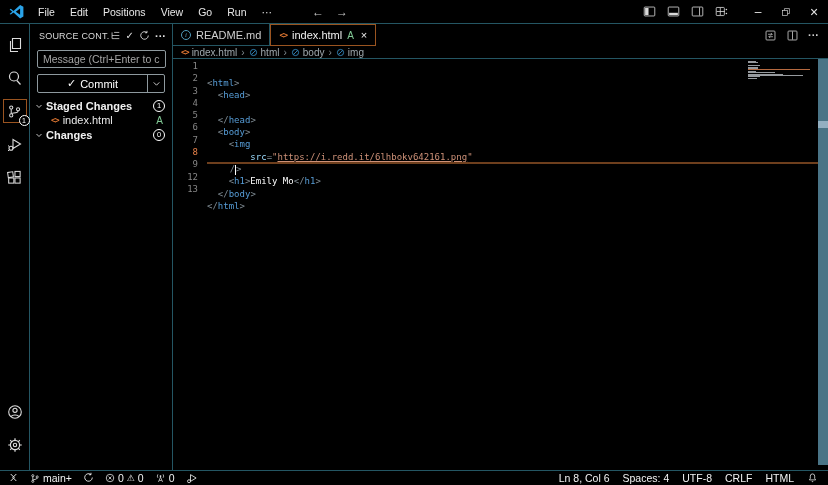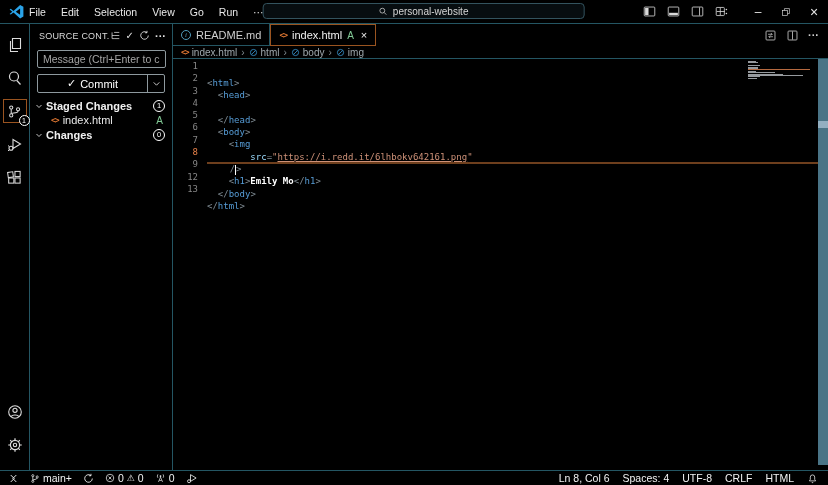--- a/index.html
+++ b/index.html
@@ -2,21 +2,21 @@
 <html><head>
 <meta charset="utf-8">
 <style>
   * { margin:0; padding:0; box-sizing:border-box; }
   body { background:#1a1a1a; font-family:"Liberation Sans", sans-serif; }
   .window { position:relative; width:828px; height:485px; background:#000; color:#e6e6e6; overflow:hidden; }
 
   
   .titlebar { position:relative; height:24px; border-bottom:1px solid #245663; display:flex; align-items:center; padding-left:9px; }
   .logo { width:16px; height:16px; display:flex; align-items:center; }
-  .menus { display:flex; gap:15px; margin-left:4px; font-size:10.5px; color:#e8e8e8; }
+  .menus { display:flex; gap:15px; margin-left:13px; font-size:10.5px; color:#e8e8e8; }
   .menu-item { cursor:default; }
   .nav-arrows { display:flex; gap:12px; margin-left:40px; color:#c9c9c9; font-size:12px; }
   .cmd-center { position:absolute; left:50%; top:3px; transform:translateX(-47%); width:322px; height:16px;
     background:#070d10; border:1px solid #33535e; border-radius:4px; display:flex; align-items:center; justify-content:center;
     gap:5px; font-size:10px; color:#d6d6d6; }
   .tb-right { margin-left:auto; display:flex; align-items:center; }
   .layout-icons { display:flex; gap:11px; margin-right:16px; color:#d9d9d9; }
   .win-controls { display:flex; }
   .win-btn { width:28px; height:23px; display:flex; align-items:center; justify-content:center; color:#e6e6e6; font-size:12px; }
 
@@ -73,66 +73,59 @@
   
   .code-area { position:relative; flex:1; overflow:hidden; font-family:"DejaVu Sans Mono",monospace; font-size:9px; }
   .code-lines { position:absolute; left:0; top:1px; right:10px; }
   .code-line { display:flex; height:12.3px; line-height:12.3px; }
   .gutter { flex:none; width:34px; text-align:right; padding-right:9px; color:#858585; }
   .line-content { flex:1; white-space:pre; border-top:1px solid transparent; border-bottom:1px solid transparent;margin-top:16px; }
   .code-line.current .line-content { border-color:#6e3f1d; border-left:1px solid #6e3f1d; border-right:1px solid #6e3f1d; }
   .code-line.current .gutter { color:#e8824a; }
   .tk-p { color:#7f8b93; } .tk-t { color:#569cd6; } .tk-a { color:#9cdcfe; }
   .tk-s { color:#ce9178; } .tk-l { color:#ce9178; text-decoration:underline; }
-  .tk-x { color:#ffffff; font-weight:bold; }
+  .tk-x { color:#ffffff; font-weight:normal; }
   .cursor { display:inline-block; width:1px; height:10px; background:#fff; vertical-align:middle; }
   .minimap { position:absolute; top:2px; right:14px; width:66px; }
   .mm-bar { height:1.1px; margin-bottom:0.3px; background:#969a9e; }
   .scrollbar { position:absolute; top:0; right:0; bottom:5px; width:10px; background:#4a7486; }
   .scroll-slider { position:absolute; top:62px; left:0; right:0; height:7px; background:#93afc1; }
 
   
   .statusbar { height:15px; border-top:1px solid #245663; display:flex; align-items:center; justify-content:space-between;
     font-size:10.5px; color:#f2f2f2; padding:0 10px 0 8px; }
-  .sb-left, .sb-right { display:flex; align-items:center; }
+  .sb-left, .sb-right { display:flex; align-items:flex-start; }
   .sb-left { gap:11px; } .sb-right { gap:13px; }
   .sb-item { display:flex; align-items:center; gap:3px; white-space:nowrap; }
   .warn-glyph { font-size:9px; }
   svg { display:block; }
 </style>
 </head>
 <body>
 
 <div class="window">
 
   <div class="titlebar">
     <span class="logo">
       <svg width="15" height="15" viewBox="0 0 100 100">
           <path fill="#2aa3e8" d="M74 6 L30 46 L12 32 L4 36 L22 51 L4 66 L12 70 L30 56 L74 96 L96 84 V18 Z M74 30 V72 L45 51 Z"></path>
         </svg>
     </span>
     <span class="menus">
         <span class="menu-item">File</span>
         <span class="menu-item">Edit</span>
-        <span class="menu-item">Selection</span>
+        <span class="menu-item">Positions</span>
         <span class="menu-item">View</span>
         <span class="menu-item">Go</span>
         <span class="menu-item">Run</span>
         <span class="menu-item">···</span>
       </span>
     <span class="nav-arrows">
       <span>←</span>
       <span>→</span>
-    </span>
-    <span class="cmd-center">
-      <svg width="9" height="9" viewBox="0 0 16 16">
-          <circle cx="6.5" cy="6.5" r="4.3" fill="none" stroke="#cfcfcf" stroke-width="1.4"></circle>
-          <path d="M9.8 9.8 L13.6 13.6" stroke="#cfcfcf" stroke-width="1.4"></path>
-        </svg>
-      <span>personal-website</span>
     </span>
     <span class="tb-right">
       <span class="layout-icons">
         <span>
             <svg width="13" height="13" viewBox="0 0 16 16">
               <rect x="1.5" y="2.5" width="13" height="11" rx="1" fill="none" stroke="currentColor"></rect>
               <rect x="2.6" y="3.6" width="4.2" height="8.8" fill="currentColor"></rect>
             </svg>
           </span>
         <span>

